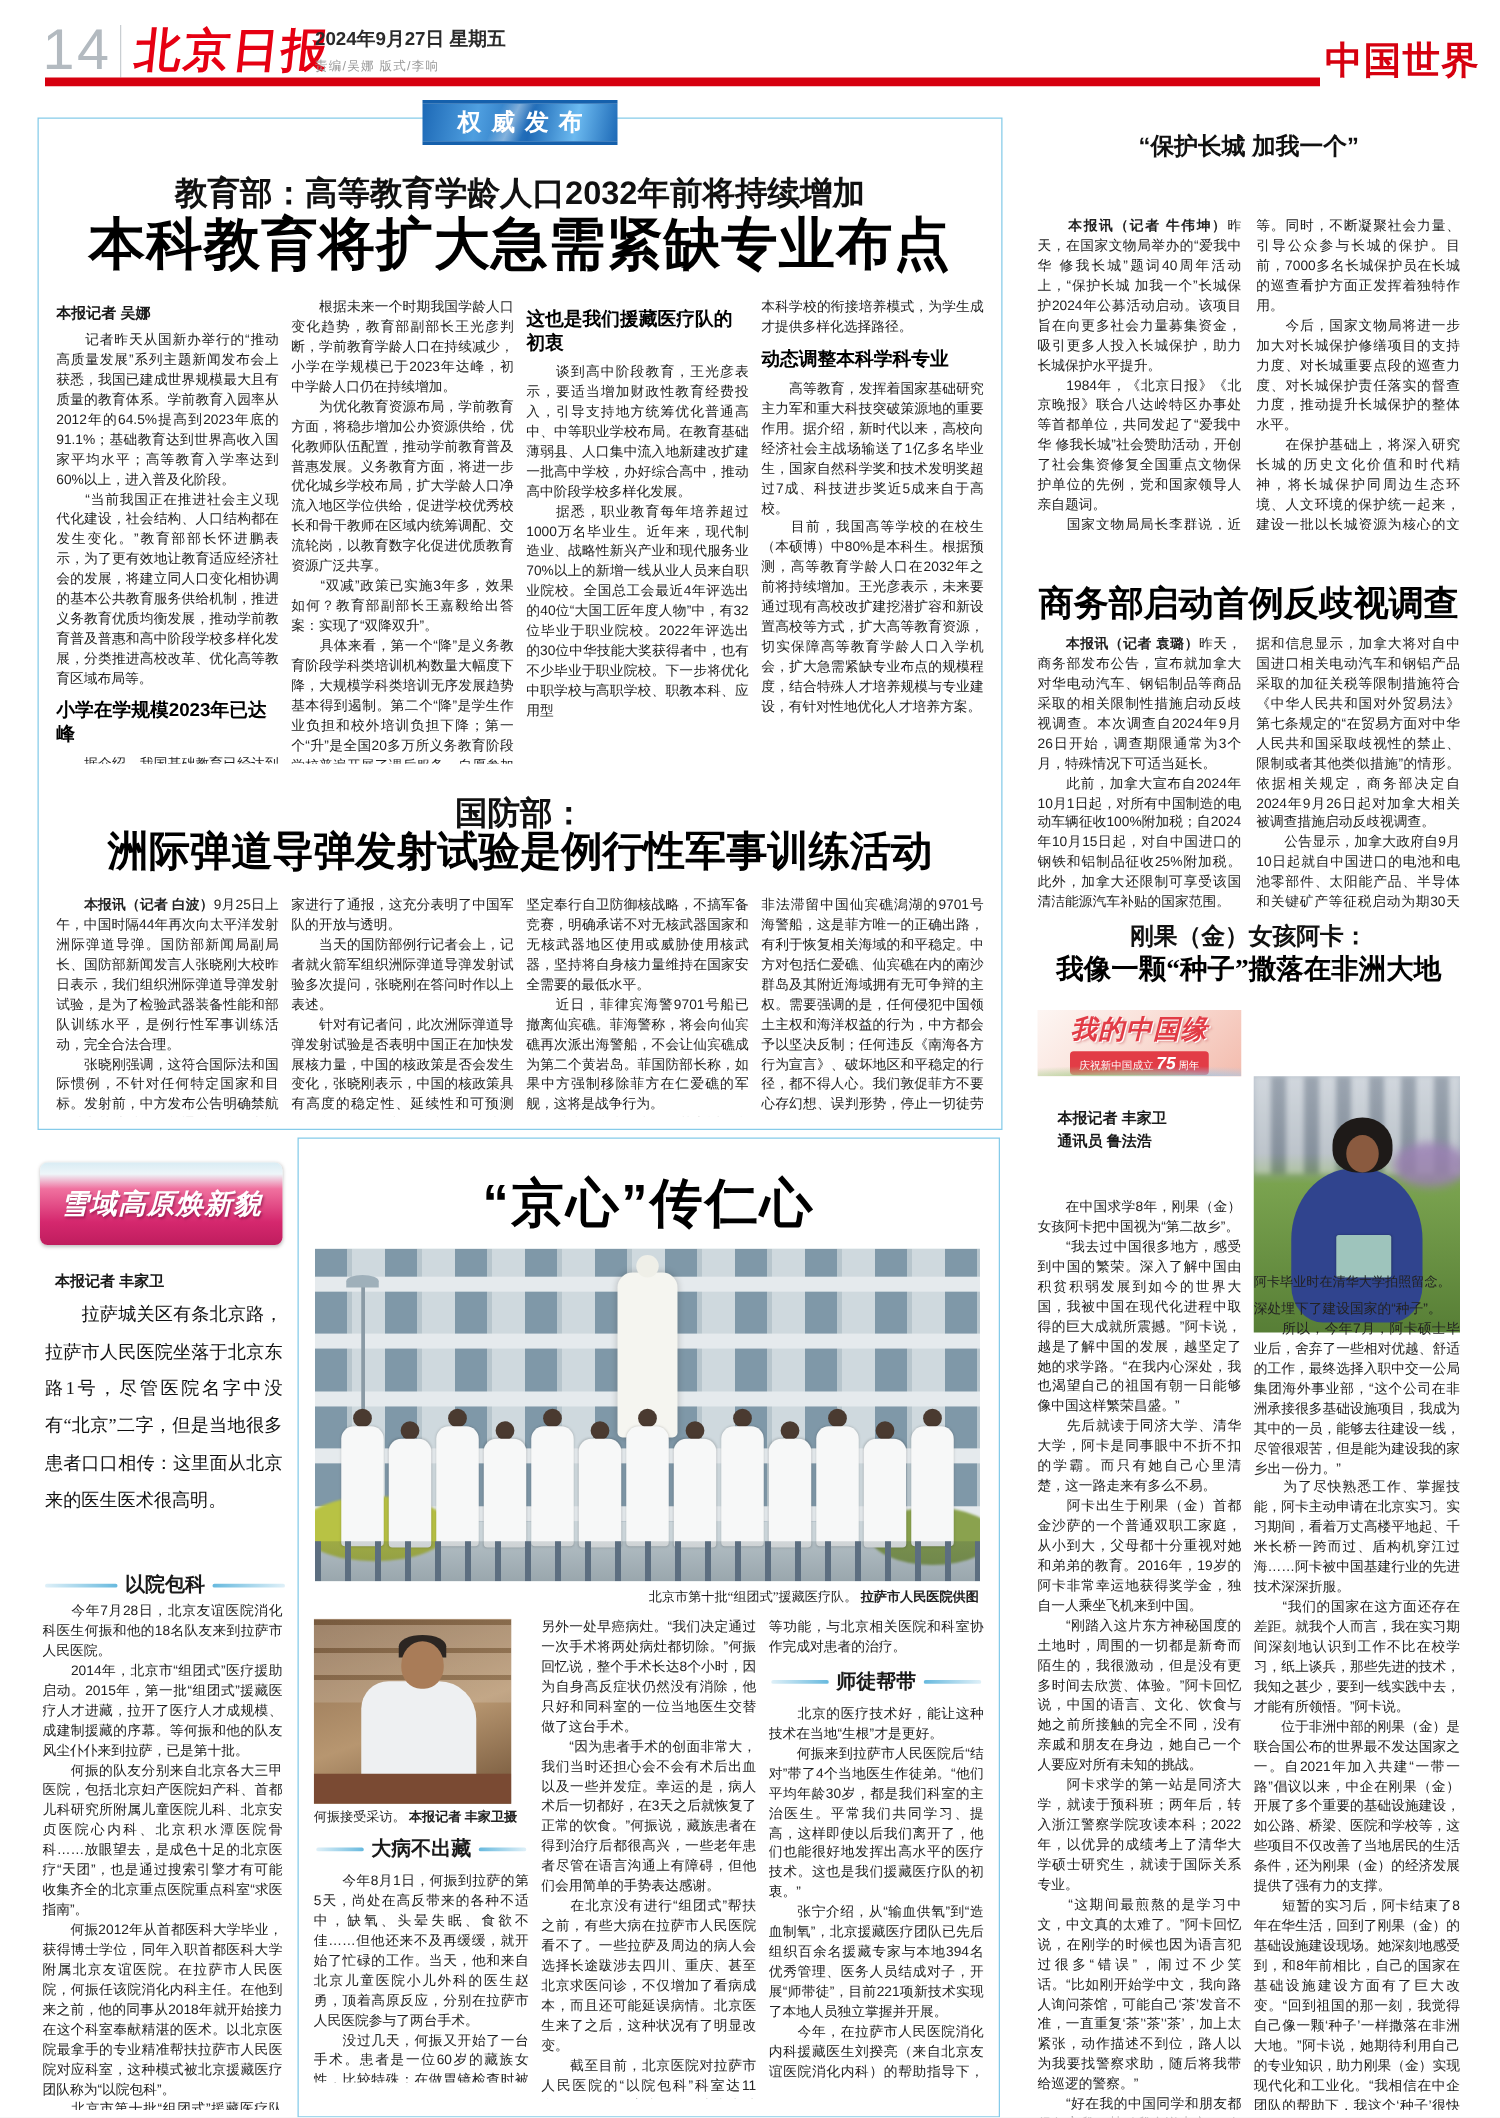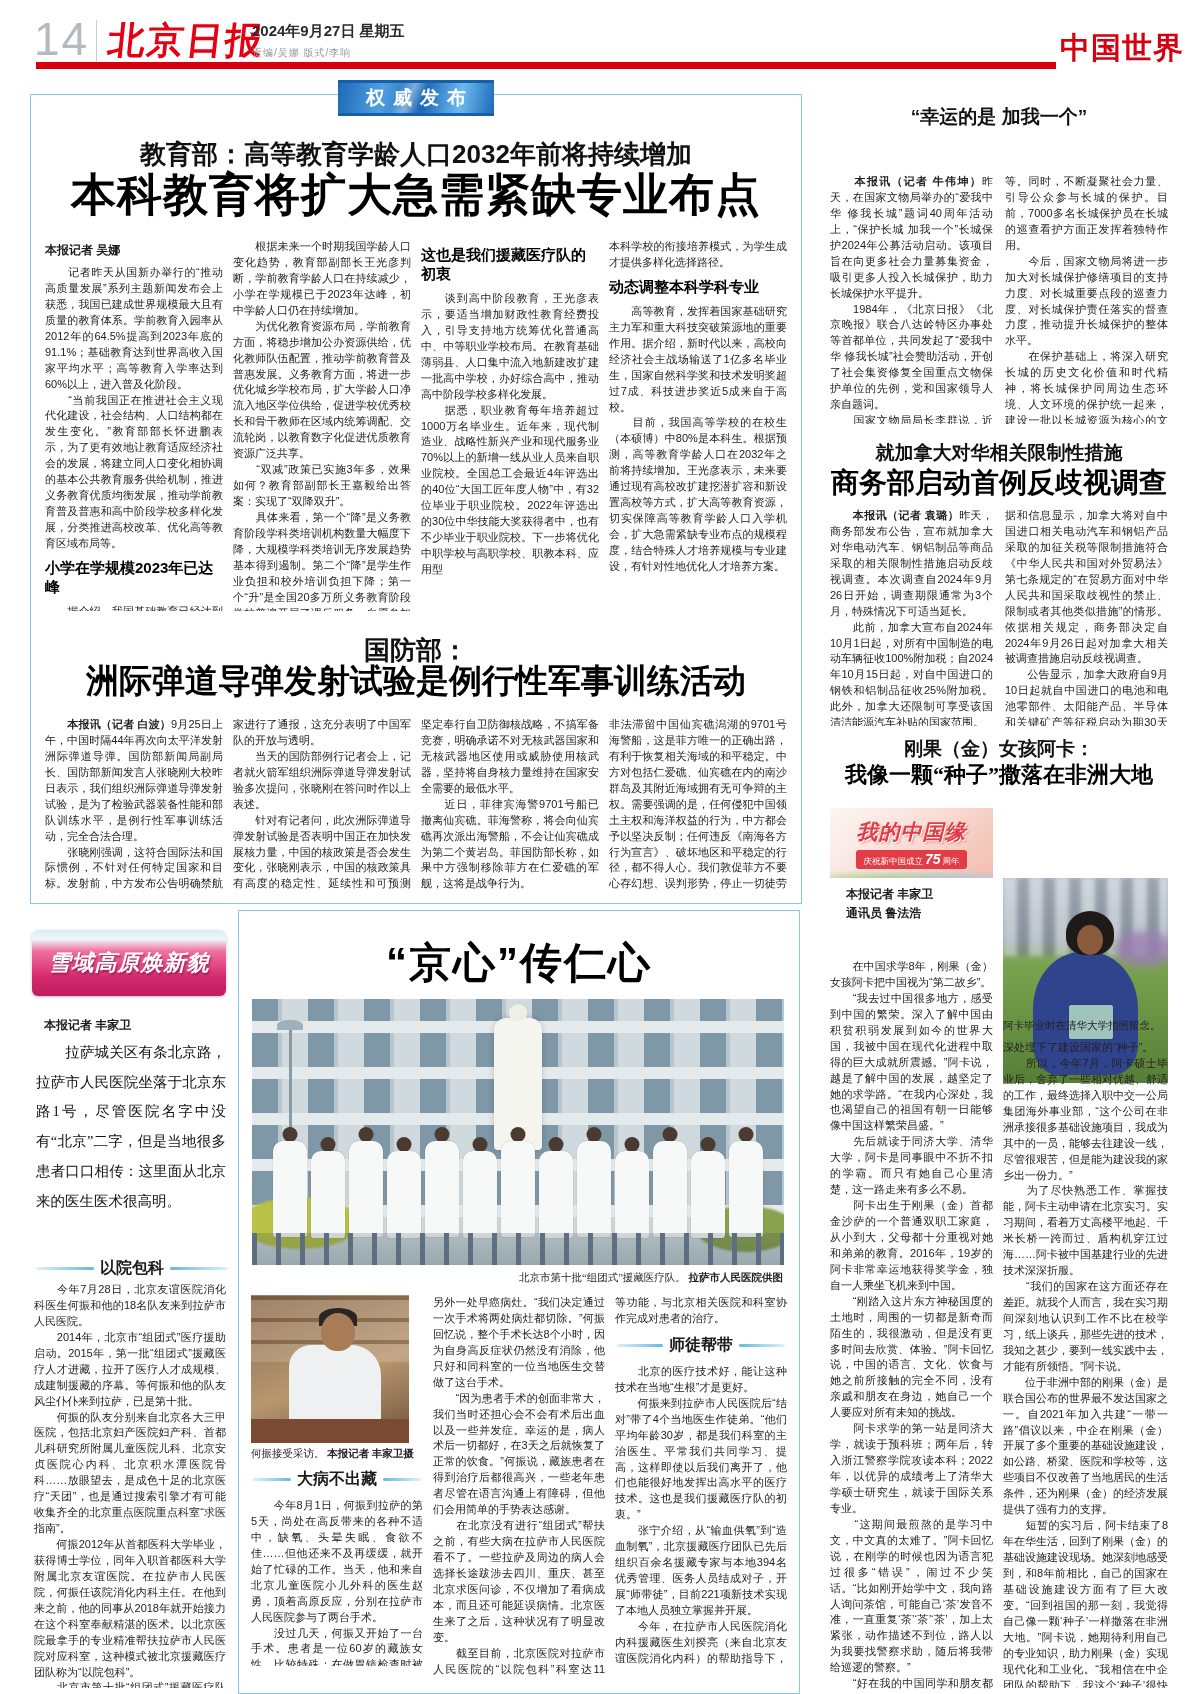--- a/index.html
+++ b/index.html
@@ -162,52 +162,51 @@
           <div class="bodytext">坚定奉行自卫防御核战略，不搞军备竞赛，明确承诺不对无核武器国家和无核武器地区使用或威胁使用核武器，坚持将自身核力量维持在国家安全需要的最低水平。
 　　近日，菲律宾海警9701号船已撤离仙宾礁。菲海警称，将会向仙宾礁再次派出海警船，不会让仙宾礁成为第二个黄岩岛。菲国防部长称，如果中方强制移除菲方在仁爱礁的军舰，这将是战争行为。
 　　对此，张晓刚表示，菲方近日撤离</div>
         </div>
       <div class="col">
           <div class="bodytext">非法滞留中国仙宾礁潟湖的9701号海警船，这是菲方唯一的正确出路，有利于恢复相关海域的和平稳定。中方对包括仁爱礁、仙宾礁在内的南沙群岛及其附近海域拥有无可争辩的主权。需要强调的是，任何侵犯中国领土主权和海洋权益的行为，中方都会予以坚决反制；任何违反《南海各方行为宣言》、破坏地区和平稳定的行径，都不得人心。我们敦促菲方不要心存幻想、误判形势，停止一切徒劳的冒险挑衅。</div>
         </div>
     </div>
   </div>
 
-  <div class="abs center kicker-sm" style="left:830px;top:104px;width:338px;">“幸运的是 加我一个”</div>
+  <div class="abs center kicker-sm" style="left:830px;top:104px;width:338px;">“保护长城 加我一个”</div>
   <div class="abs cols" style="left:830px;top:174px;width:338px;height:250px;gap:12px;">
     <div class="col">
       <div class="bodytext"><b>　　本报讯（记者 牛伟坤）</b><span>昨天，在国家文物局举办的“爱我中华 修我长城”题词40周年活动上，“保护长城 加我一个”长城保护2024年公募活动启动。该项目旨在向更多社会力量募集资金，吸引更多人投入长城保护，助力长城保护水平提升。
 　　1984年，《北京日报》《北京晚报》联合八达岭特区办事处等首都单位，共同发起了“爱我中华 修我长城”社会赞助活动，开创了社会集资修复全国重点文物保护单位的先例，党和国家领导人亲自题词。
 　　国家文物局局长李群说，近年来，我国持续加大长城文物的修缮力度，探索长城研究性修缮和预防性保护，建设了长城监测预警平台</span></div>
     </div>
     <div class="col">
         <div class="bodytext">等。同时，不断凝聚社会力量、引导公众参与长城的保护。目前，7000多名长城保护员在长城的巡查看护方面正发挥着独特作用。
 　　今后，国家文物局将进一步加大对长城保护修缮项目的支持力度、对长城重要点段的巡查力度、对长城保护责任落实的督查力度，推动提升长城保护的整体水平。
 　　在保护基础上，将深入研究长城的历史文化价值和时代精神，将长城保护同周边生态环境、人文环境的保护统一起来，建设一批以长城资源为核心的文物主题游径；将长城保护同文化和旅游融合发展统一起来，研发具有文化感召力、市场吸引力的文化旅游产品，不断弘扬长城文化，讲好长城故事。</div>
       </div>
   </div>
 
-  <div class="abs center kicker-sm" style="left:830px;top:440px;width:338px;">就加拿大对华相关限制性措施</div>
   <div class="abs center head-song" style="left:830px;top:464px;width:338px;font-size:28px;">商务部启动首例反歧视调查</div>
   <div class="abs cols" style="left:830px;top:508px;width:338px;height:218px;gap:12px;">
     <div class="col">
       <div class="bodytext"><b>　　本报讯（记者 袁璐）</b><span>昨天，商务部发布公告，宣布就加拿大对华电动汽车、钢铝制品等商品采取的相关限制性措施启动反歧视调查。本次调查自2024年9月26日开始，调查期限通常为3个月，特殊情况下可适当延长。
 　　此前，加拿大宣布自2024年10月1日起，对所有中国制造的电动车辆征收100%附加税；自2024年10月15日起，对自中国进口的钢铁和铝制品征收25%附加税。此外，加拿大还限制可享受该国清洁能源汽车补贴的国家范围。
 　　公告称，商务部获得的初步证</span></div>
     </div>
     <div class="col">
         <div class="bodytext">据和信息显示，加拿大将对自中国进口相关电动汽车和钢铝产品采取的加征关税等限制措施符合《中华人民共和国对外贸易法》第七条规定的“在贸易方面对中华人民共和国采取歧视性的禁止、限制或者其他类似措施”的情形。依据相关规定，商务部决定自2024年9月26日起对加拿大相关被调查措施启动反歧视调查。
 　　公告显示，加拿大政府自9月10日起就自中国进口的电池和电池零部件、太阳能产品、半导体和关键矿产等征税启动为期30天的公众咨询，加拿大政府后续采取的相关措施也在本次调查范围内。</div>
       </div>
   </div>
 
   <div class="abs center kicker-sm" style="left:830px;top:736px;width:338px;">刚果（金）女孩阿卡：</div>
   <div class="abs center head-song" style="left:830px;top:760px;width:338px;font-size:22px;">我像一颗“种子”撒落在非洲大地</div>
 
-  <div class="abs cg-banner" style="left:830px;top:808px;width:163px;height:70px;">
+  <div class="abs cg-banner" style="left:830px;top:808px;width:163px;height:53px;">
     <div class="cg-banner-title">我的中国缘</div>
     <div class="cg-ribbon">
       <span>庆祝新中国成立</span>
         <span class="num">75</span>
         <span>周年</span>
     </div>
   </div>
 
   <div class="abs photo-aka" style="left:1003px;top:808px;width:165px;height:205px;">
     <div class="aka-bldg"></div>

